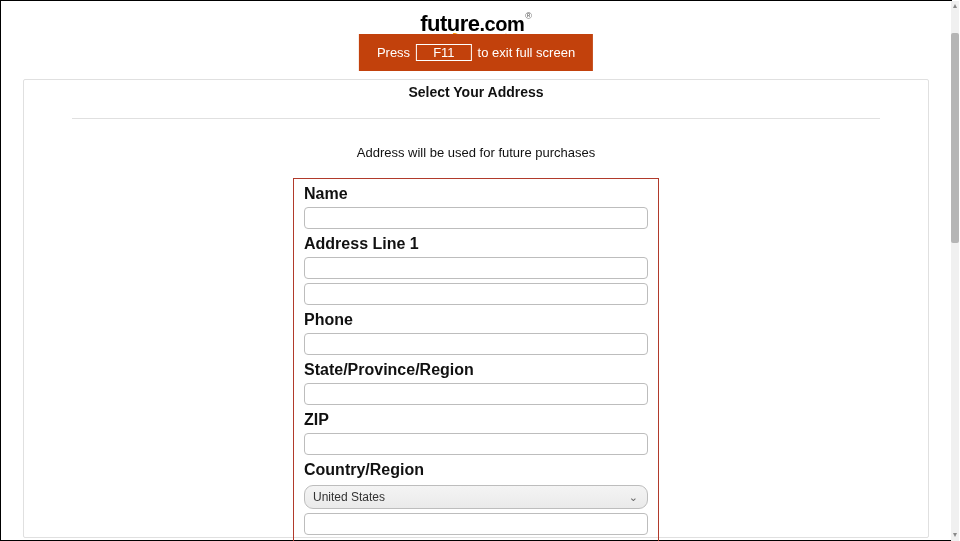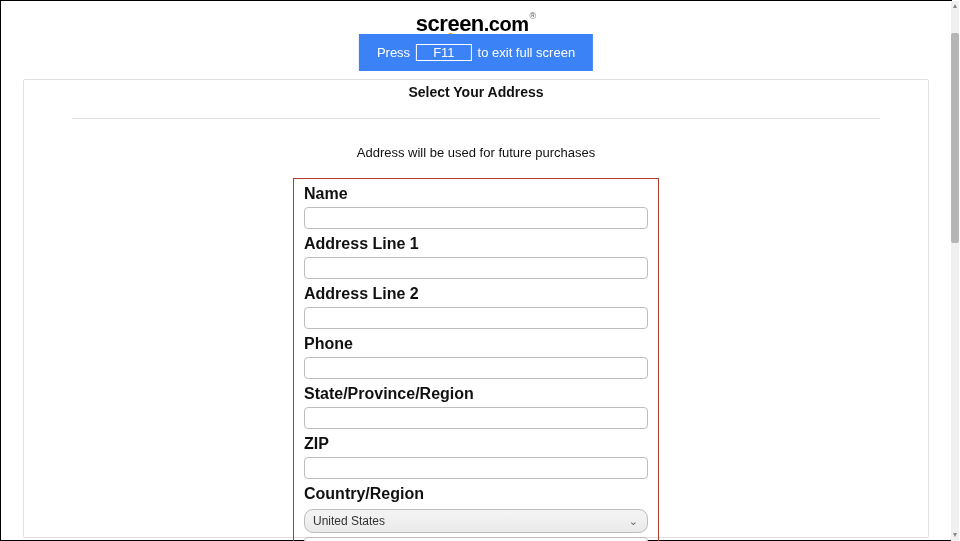--- a/index.html
+++ b/index.html
@@ -14,21 +14,21 @@
 
     .logo-wrap { position: absolute; top: 10px; left: 50%; transform: translateX(-50%); text-align: center; }
     .logo { display: inline-block; }
     .logo .word { font-weight: bold; letter-spacing: -0.5px; }
     .logo .amazon { font-size: 22px; color: #000; }
     .logo .com { font-size: 20px; color: #000; }
     .logo .tm { font-size: 9px; vertical-align: top; color: #555; margin-left: 1px; }
     .logo .smile { width: 60px; height: 9px; margin: -4px auto 0 32px; }
     .logo .smile svg { display: block; }
 
-    .fs-banner { position: absolute; top: 33px; left: 50%; transform: translateX(-50%); background: #3b82f6; color: #ffffff; padding: 10px 18px; display: flex; align-items: center; gap: 6px; font-size: 13px; }
+    .fs-banner { position: absolute; top: 33px; left: 50%; transform: translateX(-50%); background: #c2410c; color: #ffffff; padding: 10px 18px; display: flex; align-items: center; gap: 6px; font-size: 13px; }
     .fs-banner .key { border: 1px solid #fff; padding: 0 16px; font-size: 13px; }
 
     .card { position: absolute; top: 78px; left: 22px; right: 22px; bottom: 2px; border: 1px solid #e0e0e0; border-radius: 2px; padding: 2px 48px 0 48px; }
 
     .card-title { text-align: center; font-size: 14px; font-weight: bold; color: #111; margin-top: 2px; }
     .hr { height: 1px; background: #e0e0e0; margin: 18px 0 0 0; }
     .subtitle { text-align: center; font-size: 13px; color: #111; margin-top: 26px; }
 
     .form-shell { width: 366px; margin: 18px auto 0 auto; border: 1.5px solid #b13a2b; padding: 6px 10px 10px 10px; }
     .field-label { font-size: 16px; font-weight: bold; color: #111; margin-top: 6px; }
@@ -38,21 +38,21 @@
     .select-wrap { position: relative; }
     .select-caret { position: absolute; right: 10px; top: 12px; pointer-events: none; font-size: 11px; color: #666; }
   </style>
 </head>
 <body>
 
 <div class="viewport">
 
   <div class="logo-wrap">
     <div class="logo">
-      <span class="word amazon">screen</span><span class="word com">.com</span><span class="tm">®</span>
+      <span class="word amazon">future</span><span class="word com">.com</span><span class="tm">®</span>
       <div class="smile">
         <svg viewBox="0 0 60 10">
           <path d="M2 1 Q 28 12 54 2" stroke="#ff9900" stroke-width="2.6" fill="none" stroke-linecap="round"></path>
           <path d="M54 2 l4 -1 l-1 4 z" fill="#ff9900"></path>
         </svg>
       </div>
     </div>
   </div>
 
   <div class="fs-banner">
@@ -66,21 +66,20 @@
     <div class="hr"></div>
     <div class="subtitle">Address will be used for future purchases</div>
 
     <div class="form-shell">
       <div class="field-label first">Name</div>
       <input class="text-input" value="" style="">
 
       <div class="field-label">Address Line 1</div>
       <input class="text-input" value="" style="">
 
-      <div class="field-label">Address Line 2</div>
       <input class="text-input" value="" style="">
 
       <div class="field-label">Phone</div>
       <input class="text-input" value="" style="">
 
       <div class="field-label">State/Province/Region</div>
       <input class="text-input" value="" style="">
 
       <div class="field-label">ZIP</div>
       <input class="text-input" value="" style="">

